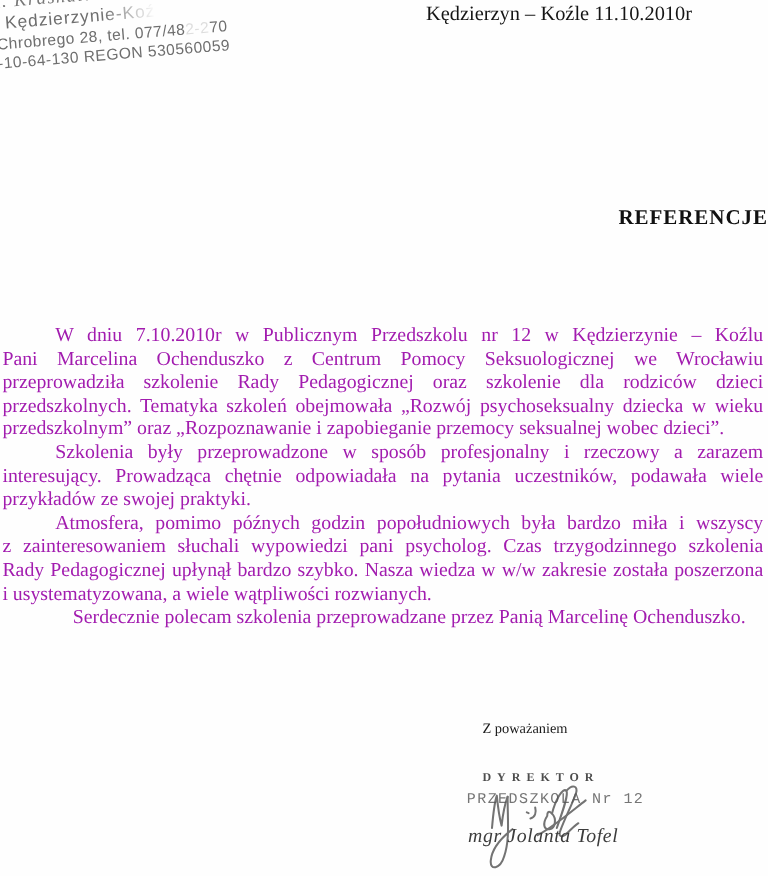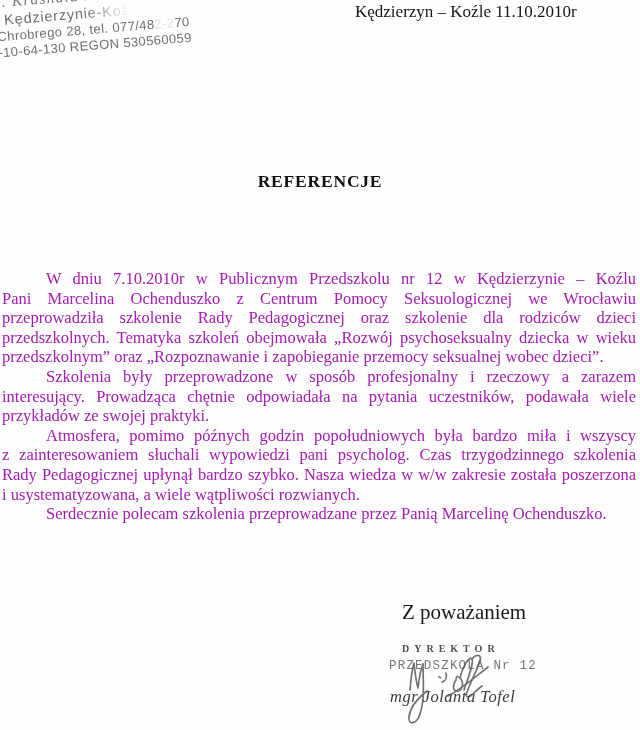--- a/index.html
+++ b/index.html
@@ -63,21 +63,21 @@
     font-size: 17px;
     color: #151515;
   }
 
   
   .doc-title {
     position: absolute;
     top: 171px;
     left: 0;
     width: 100%;
-    text-align: center;
+    text-align: right;
     font-weight: bold;
     font-size: 17.5px;
     letter-spacing: 0.8px;
     color: #111;
   }
 
   
   .body-text {
     position: absolute;
     left: 2px;
@@ -89,28 +89,28 @@
   }
   .line {
     height: 19.6px;
     overflow: hidden;
     text-align: left;
   }
   .line.just {
     text-align: justify;
     text-align-last: justify;
   }
-  .line.indent { text-indent: 44px; }
+  .line.indent { text-indent: 44px; text-align: center; }
 
   
   .valediction {
     position: absolute;
     left: 402px;
     top: 600px;
-    font-size: 21px;
+    font-size: 12px;
     color: #1a1a1a;
   }
 
   
   .role-line {
     position: absolute;
     left: 402px;
     top: 643px;
     font-family: "Liberation Serif", serif;
     font-weight: bold;

